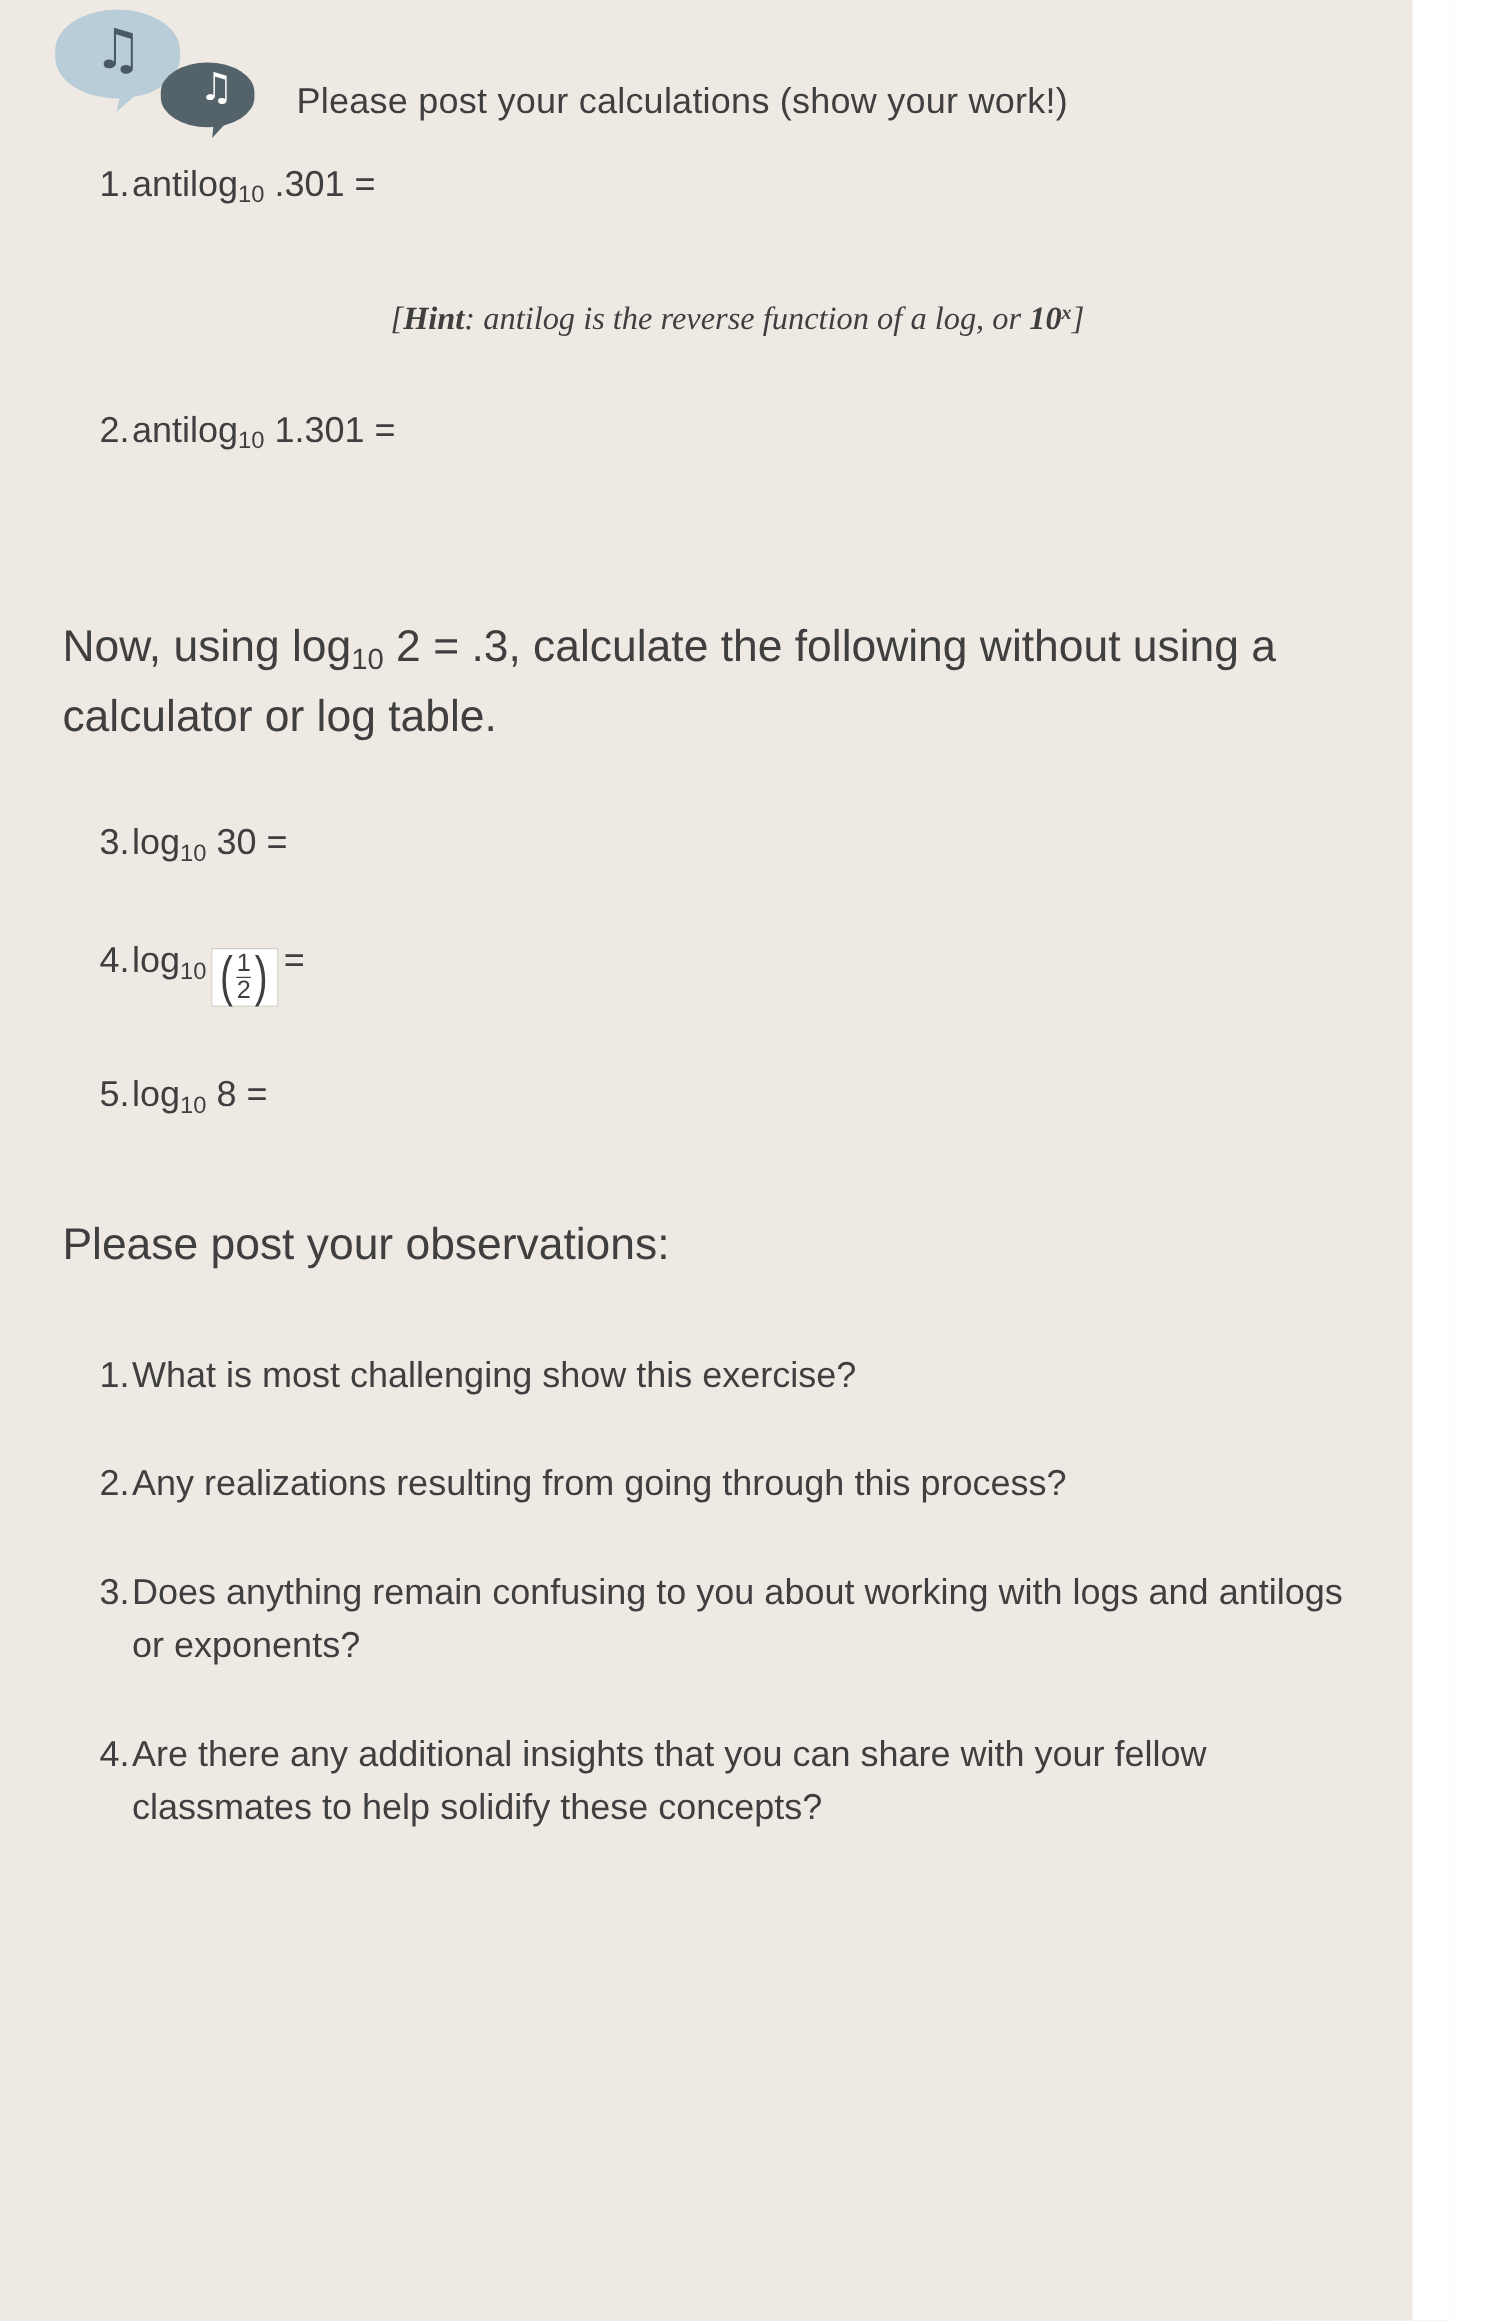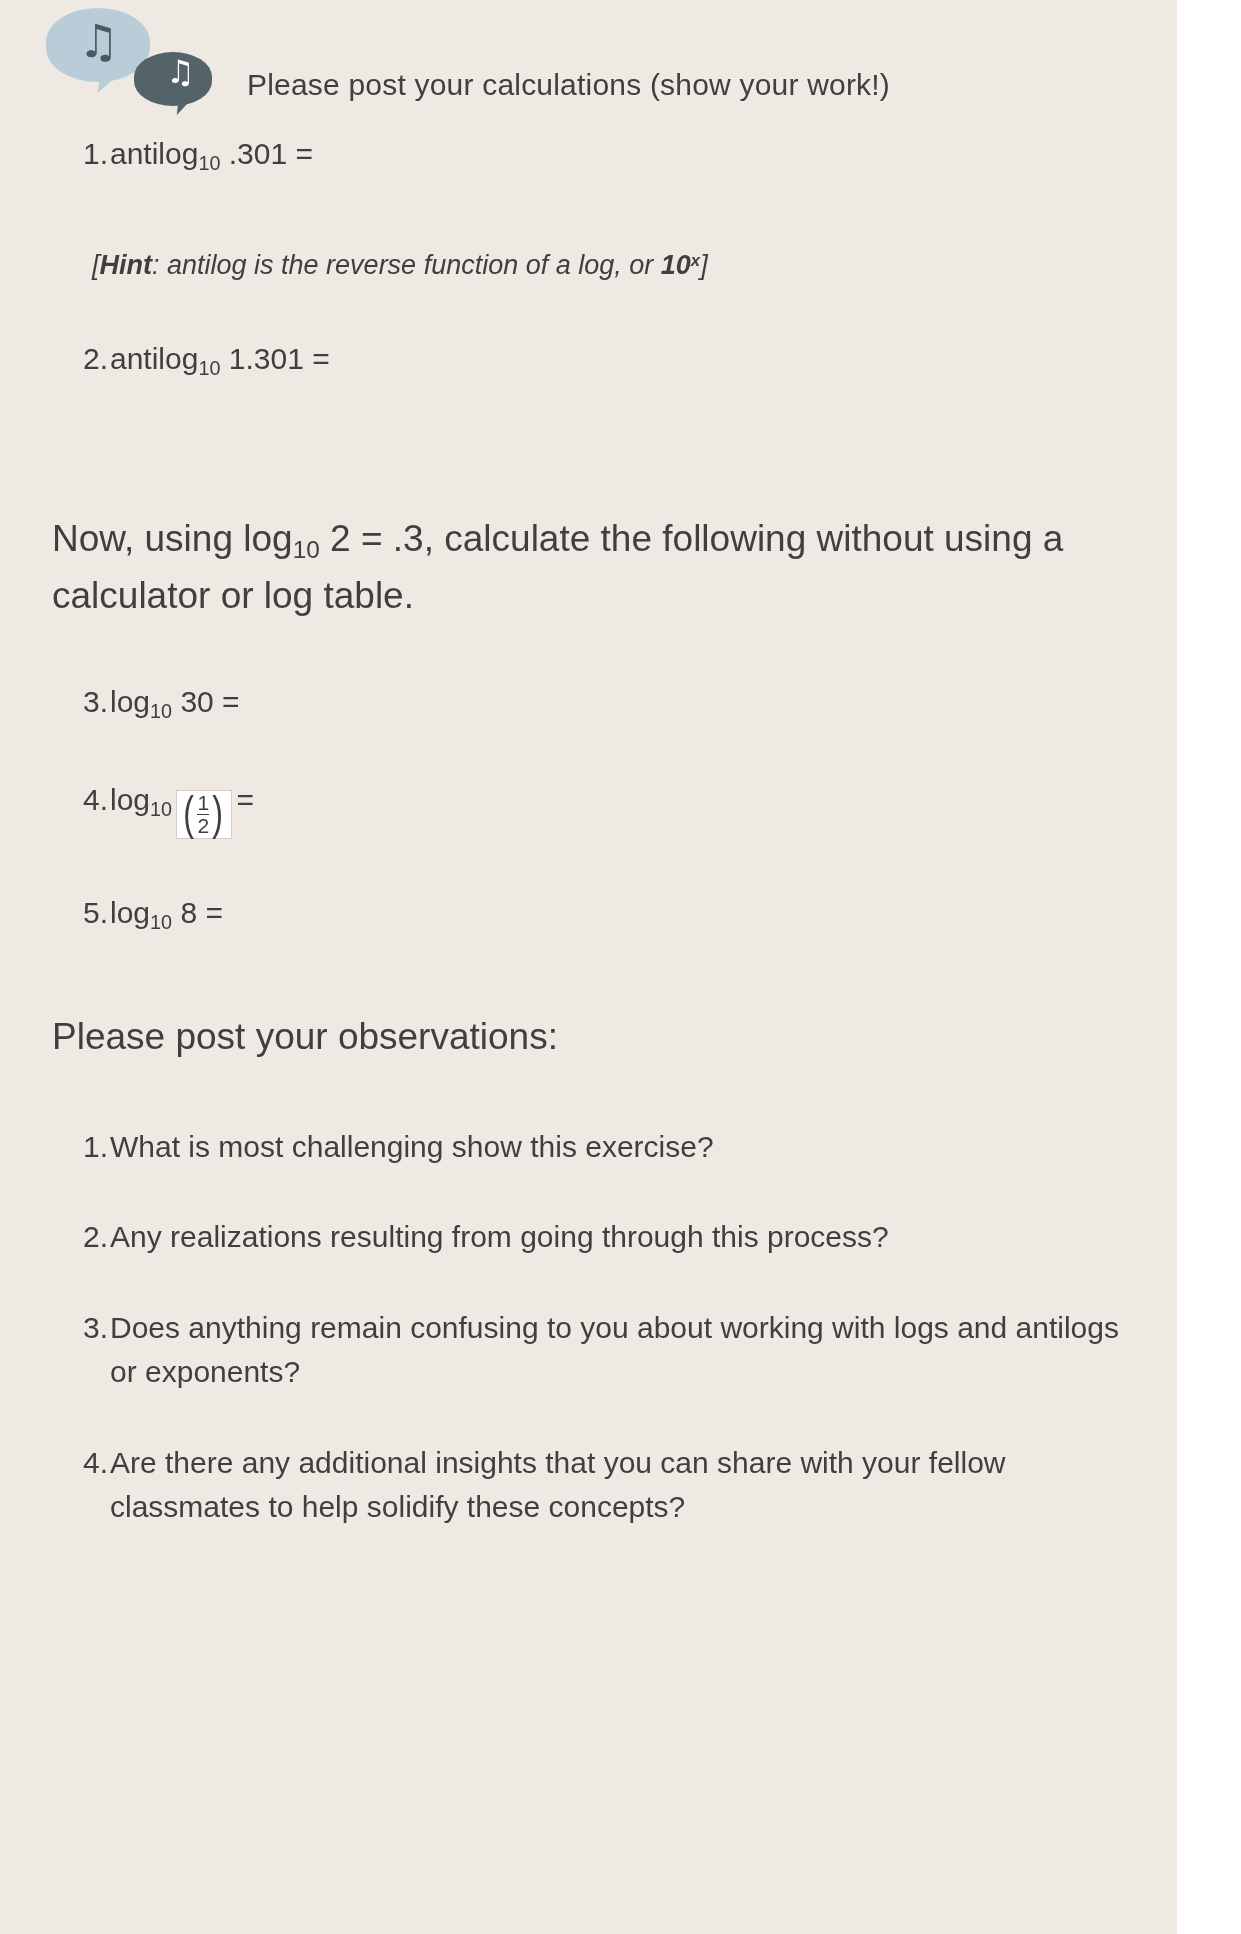--- a/index.html
+++ b/index.html
@@ -123,22 +123,24 @@
     font-size: 37px;
     color: #3f3f3f;
     line-height: 1.52;
     margin: 0;
   }
 
   .hint {
     font-size: 27px;
     font-style: italic;
     color: #3f3f3f;
+    text-align: center;
     margin: 0;
     padding-left: 40px;
+    font-family: Liberation Serif, serif;
   }
   .hint b { font-weight: bold; }
 
   ol.listA, ol.listB {
     margin: 0;
     padding: 0;
     list-style: none;
   }
   .li {
     position: relative;

